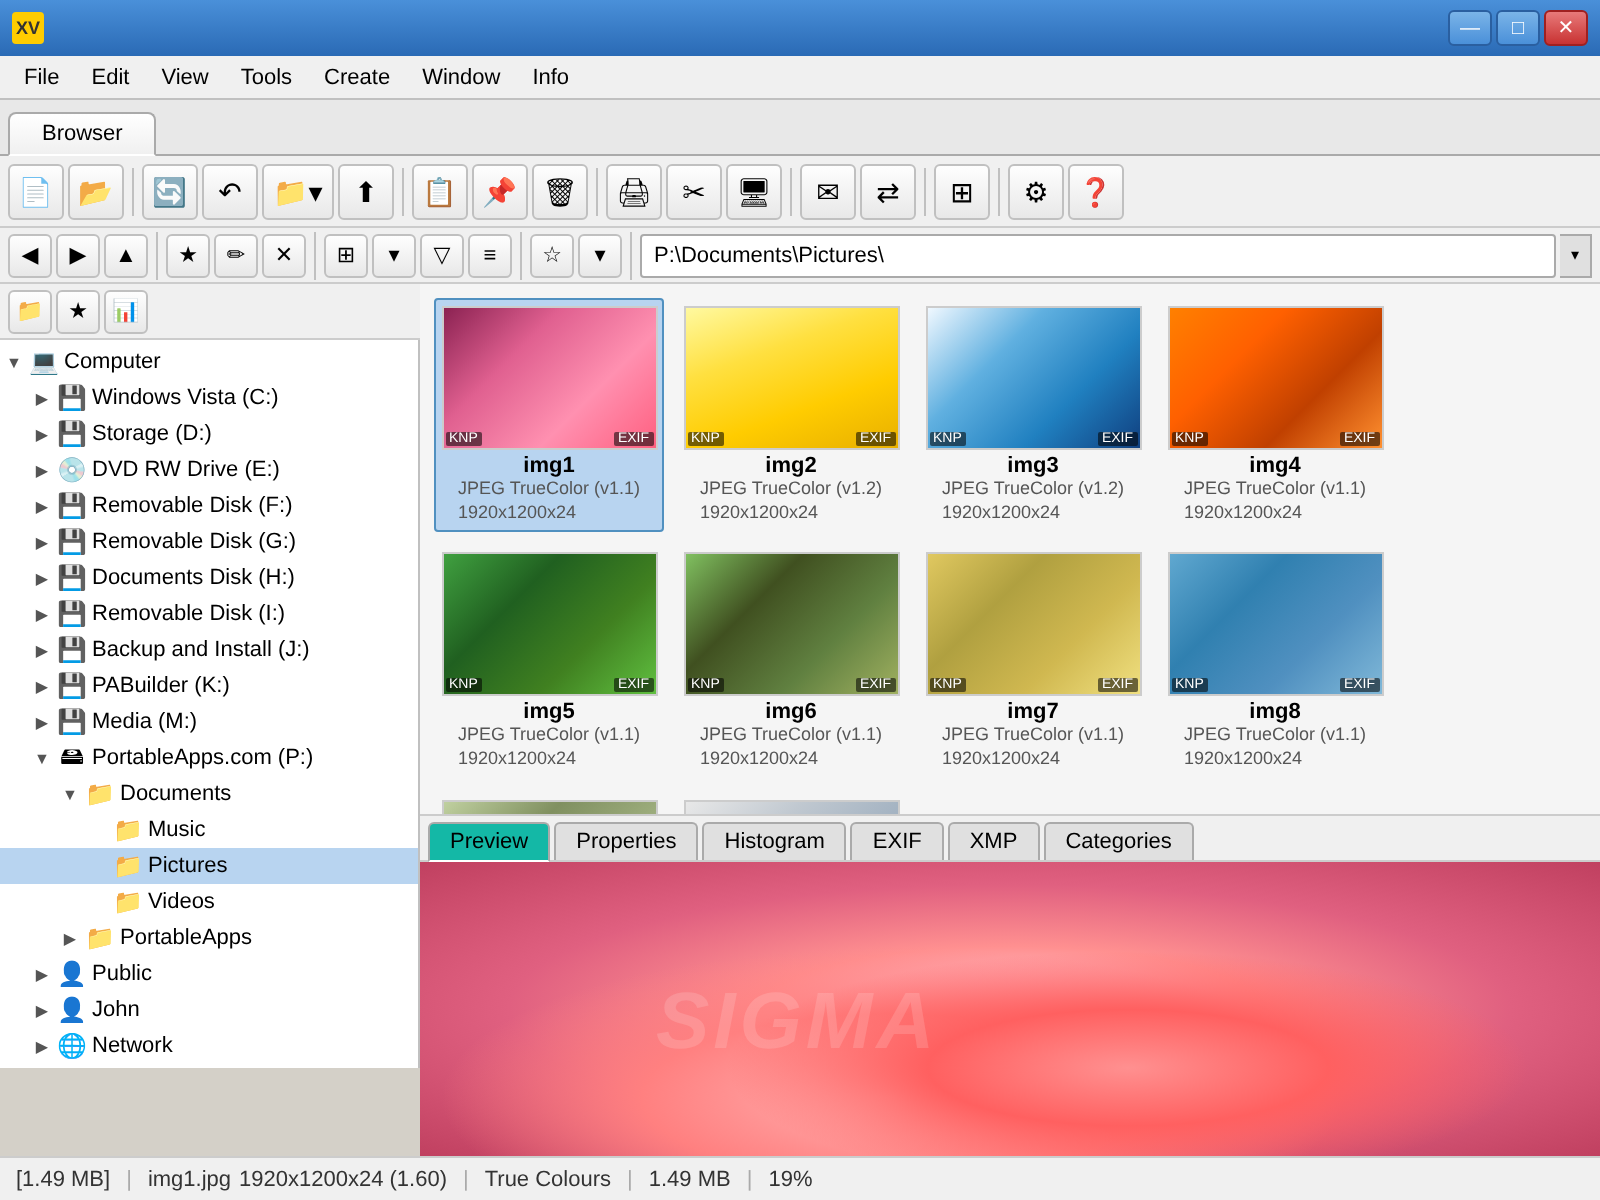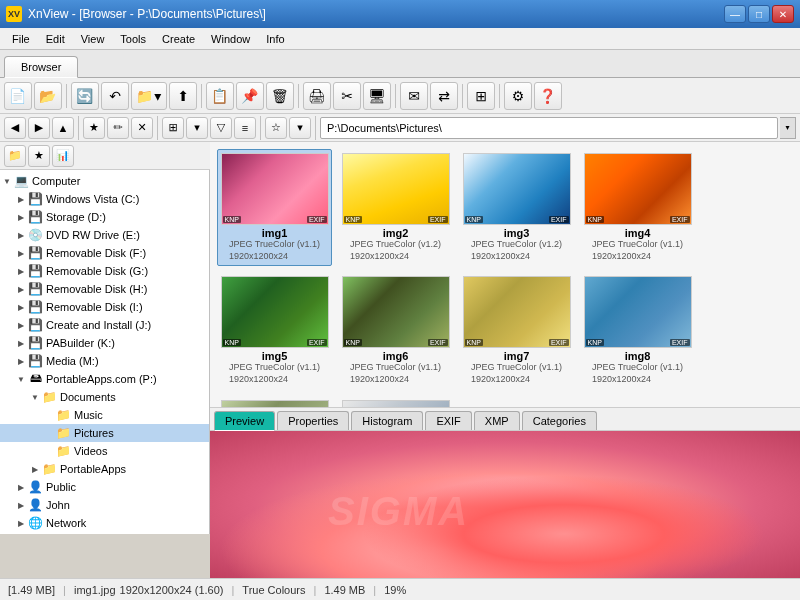--- a/index.html
+++ b/index.html
@@ -420,21 +420,20 @@
       display: flex;
       flex-direction: column;
     }
   </style>
 </head>
 <body>
 
 <div id="title-bar">
   <div id="title-bar-left">
     <div id="title-icon">XV</div>
-    <span id="title-text">XnView - [Browser - P:\Documents\Pictures\]</span>
   </div>
   <div id="title-controls">
     <div class="title-btn">—</div>
     <div class="title-btn">□</div>
     <div class="title-btn close-btn">✕</div>
   </div>
 </div>
 
 <div id="menu-bar">
   <div class="menu-item">File</div>
@@ -533,31 +532,31 @@
           <span class="tree-label">Removable Disk (F:)</span>
         </div>
         <div class="tree-item" style="padding-left: 14px;">
           <span class="tree-toggle">▶</span>
           <span class="tree-icon">💾</span>
           <span class="tree-label">Removable Disk (G:)</span>
         </div>
         <div class="tree-item" style="padding-left: 14px;">
           <span class="tree-toggle">▶</span>
           <span class="tree-icon">💾</span>
-          <span class="tree-label">Removable Disk (H:)</span>
+          <span class="tree-label">Documents Disk (H:)</span>
         </div>
         <div class="tree-item" style="padding-left: 14px;">
           <span class="tree-toggle">▶</span>
           <span class="tree-icon">💾</span>
           <span class="tree-label">Removable Disk (I:)</span>
         </div>
         <div class="tree-item" style="padding-left: 14px;">
           <span class="tree-toggle">▶</span>
           <span class="tree-icon">💾</span>
-          <span class="tree-label">Create and Install (J:)</span>
+          <span class="tree-label">Backup and Install (J:)</span>
         </div>
         <div class="tree-item" style="padding-left: 14px;">
           <span class="tree-toggle">▶</span>
           <span class="tree-icon">💾</span>
           <span class="tree-label">PABuilder (K:)</span>
         </div>
         <div class="tree-item" style="padding-left: 14px;">
           <span class="tree-toggle">▶</span>
           <span class="tree-icon">💾</span>
           <span class="tree-label">Media (M:)</span>

